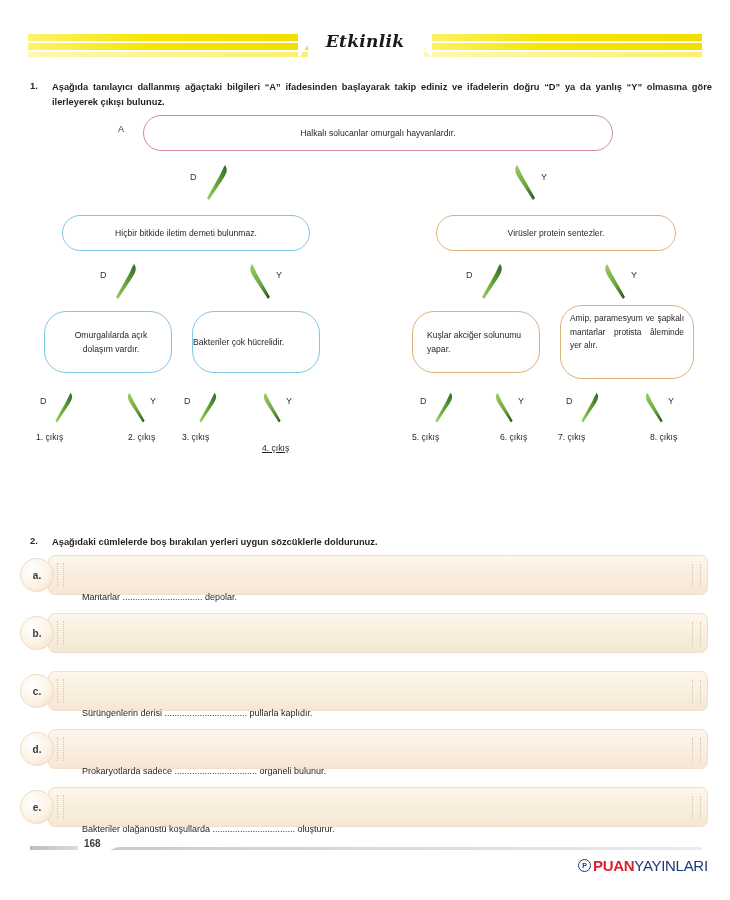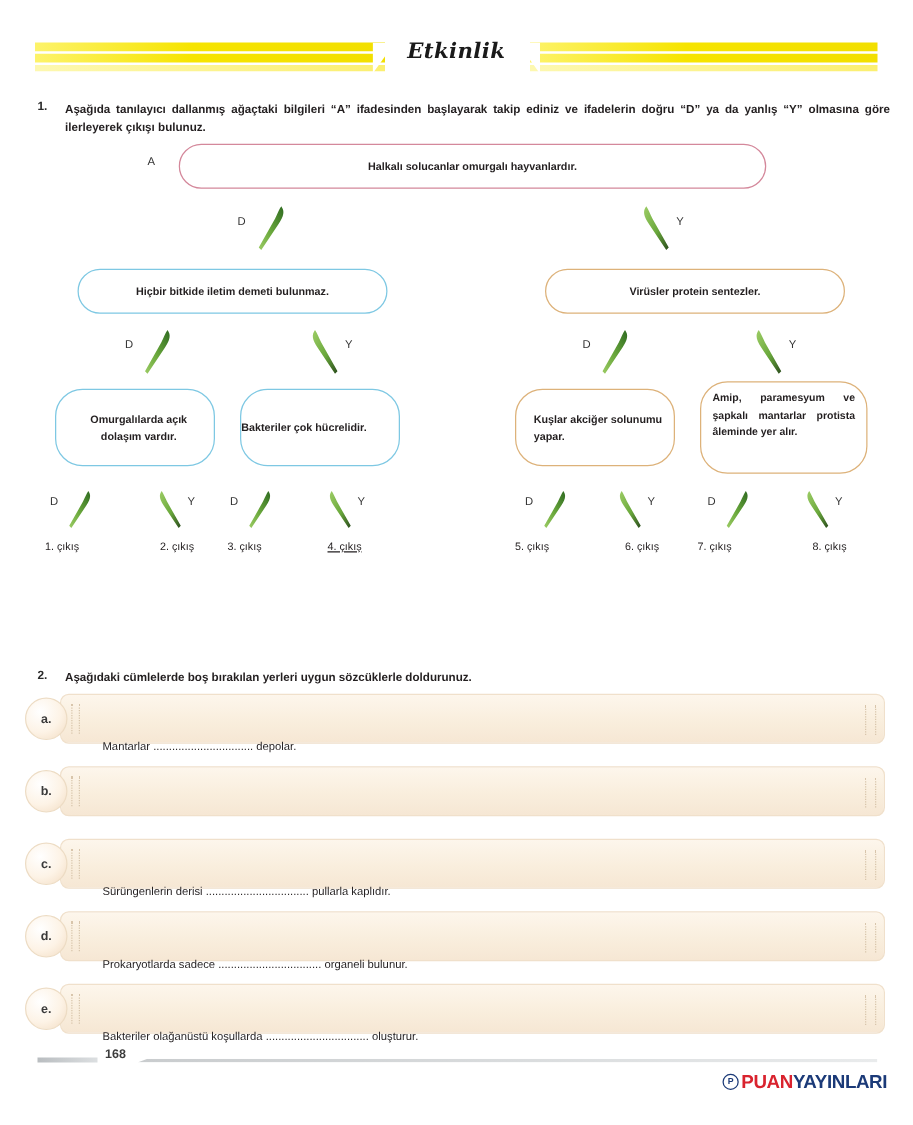--- a/index.html
+++ b/index.html
@@ -56,21 +56,20 @@
 
   
   .tree { position: absolute; left: 0; top: 0; width: 730px; height: 460px; }
   .node {
     position: absolute;
     display: flex; align-items: center; justify-content: center;
     background: #ffffff;
     font-size: 8.6px; line-height: 14px;
     text-align: center;
     padding: 3px 8px;
-    font-weight: bold;
   }
   .node.root    { border: 1.1px solid #d4889b; border-radius: 22px; }
   .node.blue    { border: 1.1px solid #7ec8e3; border-radius: 22px; }
   .node.orange  { border: 1.1px solid #ddb27a; border-radius: 22px; }
   .node.justify { text-align: justify; text-align-last: left; display: block; padding: 6px 9px; }
 
   .root-label {
     position: absolute; font-size: 9px; color: #333;
   }
 
@@ -130,21 +129,21 @@
     clip-path: polygon(8px 0, 100% 0, 100% 100%, 0 100%);
   }
   .logo { position: absolute; left: 578px; top: 857px; display: flex; align-items: center; }
   .logo-mark {
     width: 13px; height: 13px; border-radius: 50%;
     border: 1.6px solid #1b3a78; margin-right: 2px;
     display: flex; align-items: center; justify-content: center;
     font-size: 7px; color: #1b3a78; font-weight: bold;
   }
   .logo-puan { font-size: 15px; font-weight: bold; color: #d9232e; letter-spacing: -.3px; }
-  .logo-yay  { font-size: 15px; font-weight: bold; color: #1b3a78; letter-spacing: -.3px; }
+  .logo-yay  { font-size: 15px; font-weight: normal; color: #1b3a78; letter-spacing: -.3px; }
 </style>
 </head>
 <body>
 
 <div class="ribbon">
   <div class="rib-bar rib-left-1"></div>
   <div class="rib-bar rib-left-2"></div>
   <div class="rib-bar thin rib-left-3"></div>
   <div class="rib-notch-l"></div>
   <div class="rib-bar rib-right-1"></div>
@@ -249,21 +248,21 @@
   </div>
   <div class="edge-label" style="left:184px; top:396px;">D</div>
   <div class="exit-label" style="left:182px; top:432px;">3. çıkış</div>
 
   <div class="arrow" style="left:262px; top:391px; width:22px; height:34px;">
     <svg viewBox="0 0 26 40">
         <path d="M4 2 C1 6 2 10 6 16 L20 37 L22 35 L9 12 C7 8 6 5 4 2 Z" fill="url(#gR1)"></path>
       </svg>
   </div>
   <div class="edge-label" style="left:286px; top:396px;">Y</div>
-  <div class="exit-label" style="left:262px; top:432px;text-decoration:underline;">4. çıkış</div>
+  <div class="exit-label" style="left:262px; top:443px;text-decoration:underline;">4. çıkış</div>
 
   <div class="arrow" style="left:432px; top:391px; width:22px; height:34px;">
     <svg viewBox="0 0 26 40">
         <path d="M22 2 C25 6 24 10 20 16 L6 37 L4 35 L17 12 C19 8 20 5 22 2 Z" fill="url(#gL1)"></path>
       </svg>
   </div>
   <div class="edge-label" style="left:420px; top:396px;">D</div>
   <div class="exit-label" style="left:412px; top:432px;">5. çıkış</div>
 
   <div class="arrow" style="left:494px; top:391px; width:22px; height:34px;">

